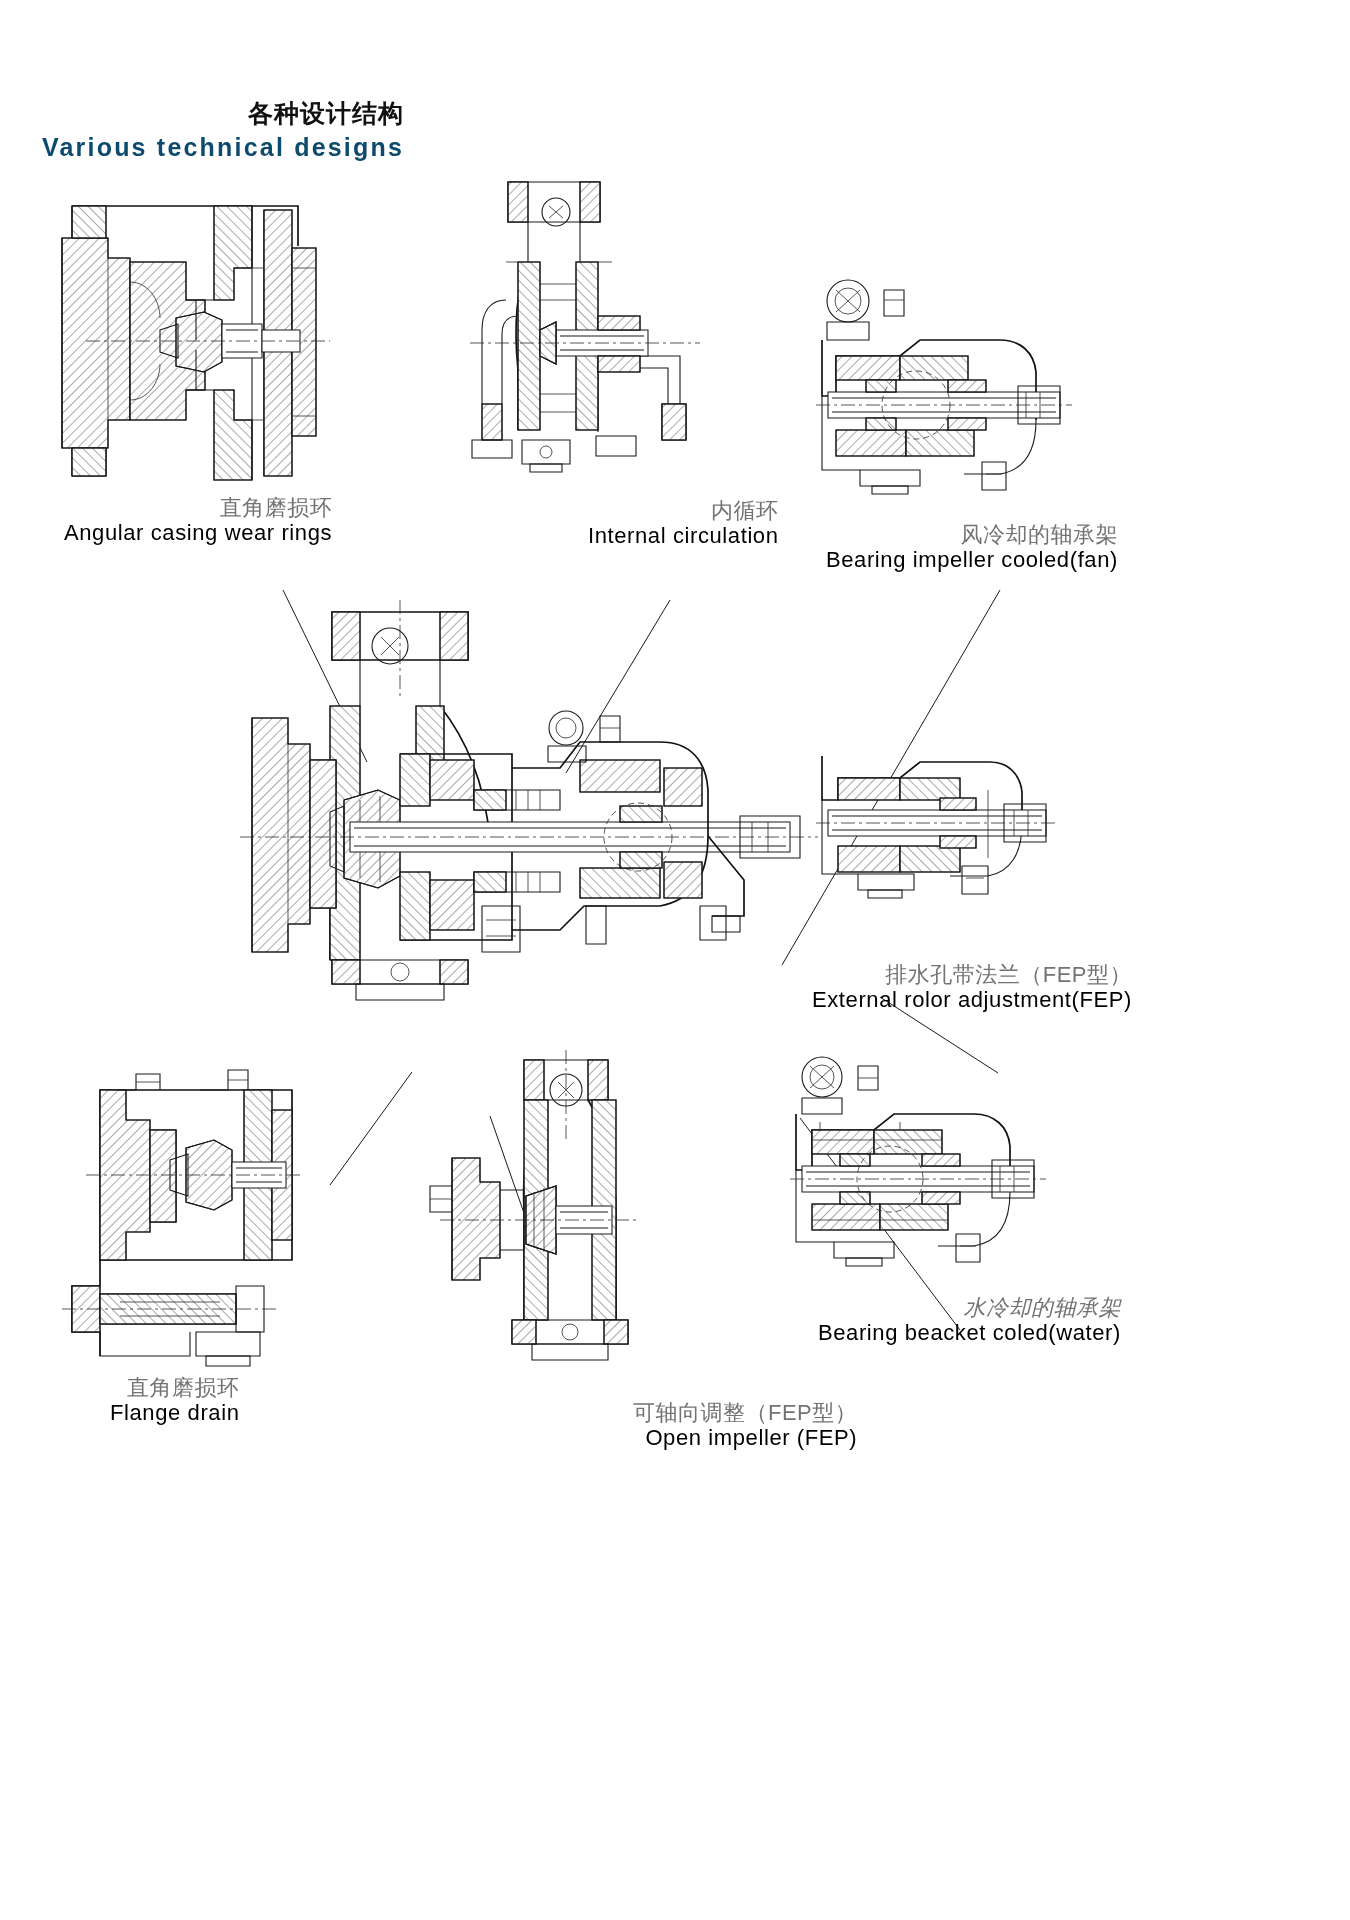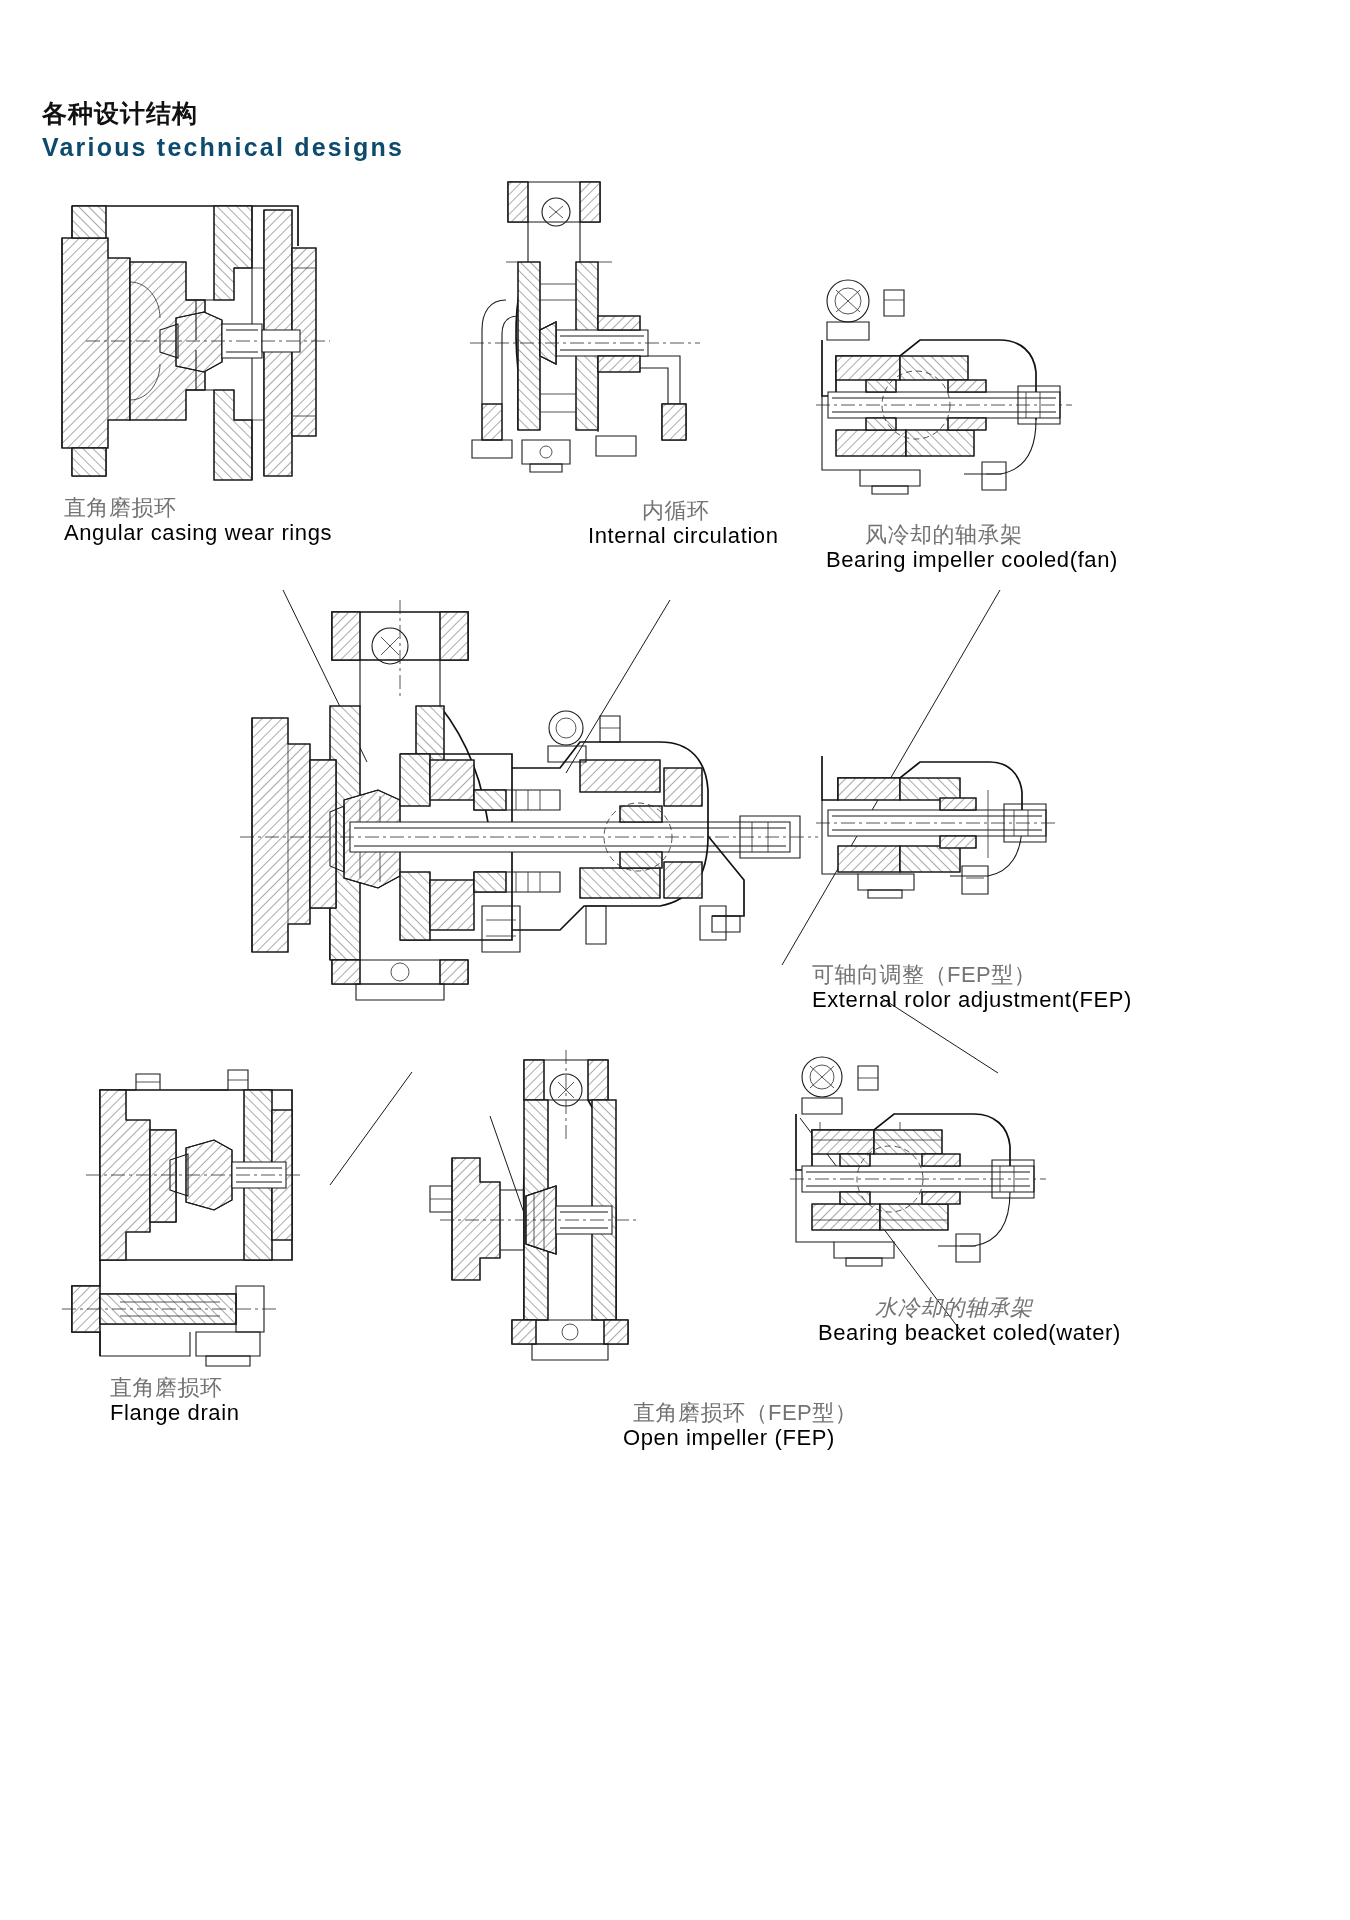--- a/index.html
+++ b/index.html
@@ -13,20 +13,21 @@
     position: relative;
     font-family: "Liberation Sans", sans-serif;
     color: #111;
     overflow: hidden;
   }
   #page {
     position: absolute;
     left: 0; top: 0;
     width: 1350px;
     height: 1660px;
+    text-align: right;
   }
   
   .title-block {
     position: absolute;
     left: 42px;
     top: 96px;
   }
   .title-cn {
     font-size: 25px;
     font-weight: bold;
@@ -528,32 +529,32 @@
     <div class="cn" style="margin-left:54px;">内循环</div>
     <div class="en">Internal circulation</div>
   </div>
 
   <div class="label" style="left:826px; top:522px;">
     <div class="cn" style="margin-left:39px;">风冷却的轴承架</div>
     <div class="en">Bearing impeller cooled(fan)</div>
   </div>
 
   <div class="label" style="left:812px; top:962px;">
-    <div class="cn">可轴向调整（FEP型）</div>
+    <div class="cn">排水孔带法兰（FEP型）</div>
     <div class="en">External rolor adjustment(FEP)</div>
   </div>
 
   <div class="label" style="left:873px; top:1295px;">
     <div class="cn" style="margin-left:2px;font-style:italic;">水冷却的轴承架</div>
     <div class="en" style="margin-left:-55px;">Bearing beacket coled(water)</div>
   </div>
 
   <div class="label" style="left:110px; top:1375px;">
     <div class="cn">直角磨损环</div>
     <div class="en">Flange drain</div>
   </div>
 
   <div class="label" style="left:627px; top:1400px;">
-    <div class="cn" style="margin-left:6px;">直角磨损环（FEP型）</div>
+    <div class="cn" style="margin-left:6px;">可轴向调整（FEP型）</div>
     <div class="en" style="margin-left:-4px;">Open impeller (FEP)</div>
   </div>
 
 </div>
 
 </body></html>

